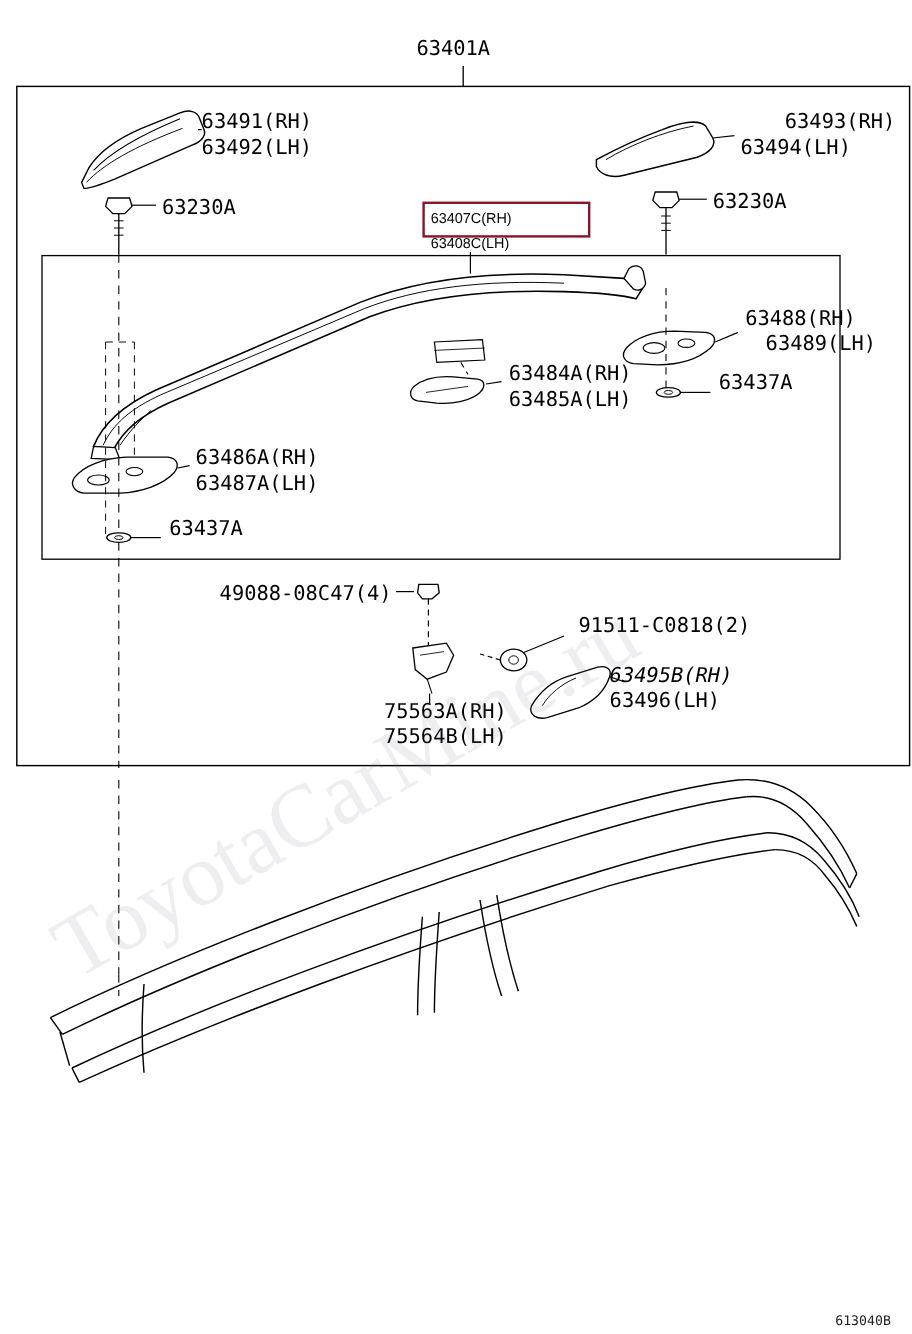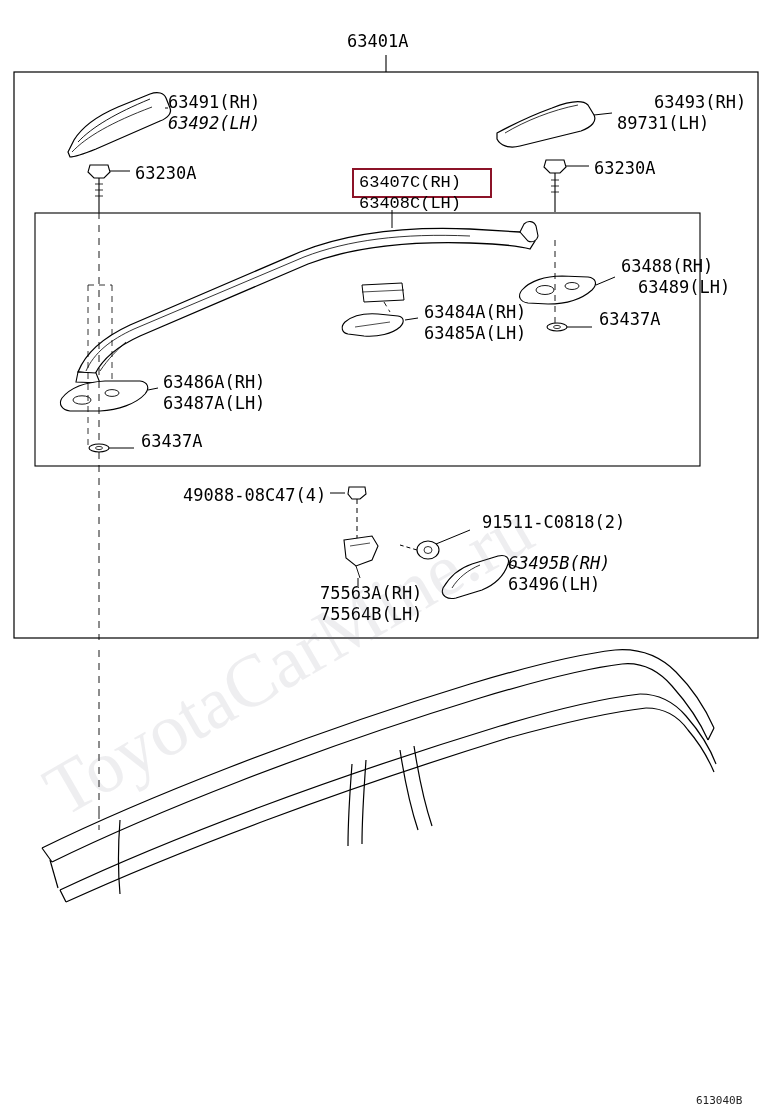--- a/index.html
+++ b/index.html
@@ -35,22 +35,22 @@
     color: #222;
   }
   .highlight-box {
     position: absolute;
     border: 2px solid #8c1328;
     background: #ffffff;
     box-sizing: border-box;
   }
   .highlight-label {
     position: absolute;
-    font-family: Liberation Mono, monospace;
-    font-size: 17px;
+    font-family: Liberation Sans, sans-serif;
+    font-size: 12px;
     line-height: 21px;
     color: #000;
     white-space: pre;
   }
   .watermark {
     position: absolute;
     left: 30px;
     top: 760px;
     width: 700px;
     transform: rotate(-30deg);
@@ -221,23 +221,23 @@
     </g>
   </svg>
 
   <div class="lbl" style="left:347px; top:31px;">63401A</div>
 
   <div class="highlight-box" style="left:352px; top:168px; width:140px; height:30px;"></div>
   <div class="highlight-label" style="left:359px; top:172px;">63407C(RH)</div>
   <div class="highlight-label" style="left:359px; top:193px;">63408C(LH)</div>
 
   <div class="lbl" style="left:168px; top:92px;">63491(RH)</div>
-  <div class="lbl" style="left:168px; top:113px;font-style:italic;">63492(LH)</div>
+  <div class="lbl" style="left:168px; top:113px;">63492(LH)</div>
   <div class="lbl" style="left:617px; top:92px;margin-left:37px;">63493(RH)</div>
-  <div class="lbl" style="left:617px; top:113px;">89731(LH)</div>
+  <div class="lbl" style="left:617px; top:113px;">63494(LH)</div>
   <div class="lbl" style="left:135px; top:163px;">63230A</div>
   <div class="lbl" style="left:594px; top:158px;">63230A</div>
   <div class="lbl" style="left:621px; top:256px;">63488(RH)</div>
   <div class="lbl" style="left:621px; top:277px;margin-left:17px;">63489(LH)</div>
   <div class="lbl" style="left:599px; top:309px;">63437A</div>
   <div class="lbl" style="left:424px; top:302px;">63484A(RH)</div>
   <div class="lbl" style="left:424px; top:323px;">63485A(LH)</div>
   <div class="lbl" style="left:163px; top:372px;">63486A(RH)</div>
   <div class="lbl" style="left:163px; top:393px;">63487A(LH)</div>
   <div class="lbl" style="left:141px; top:431px;">63437A</div>

